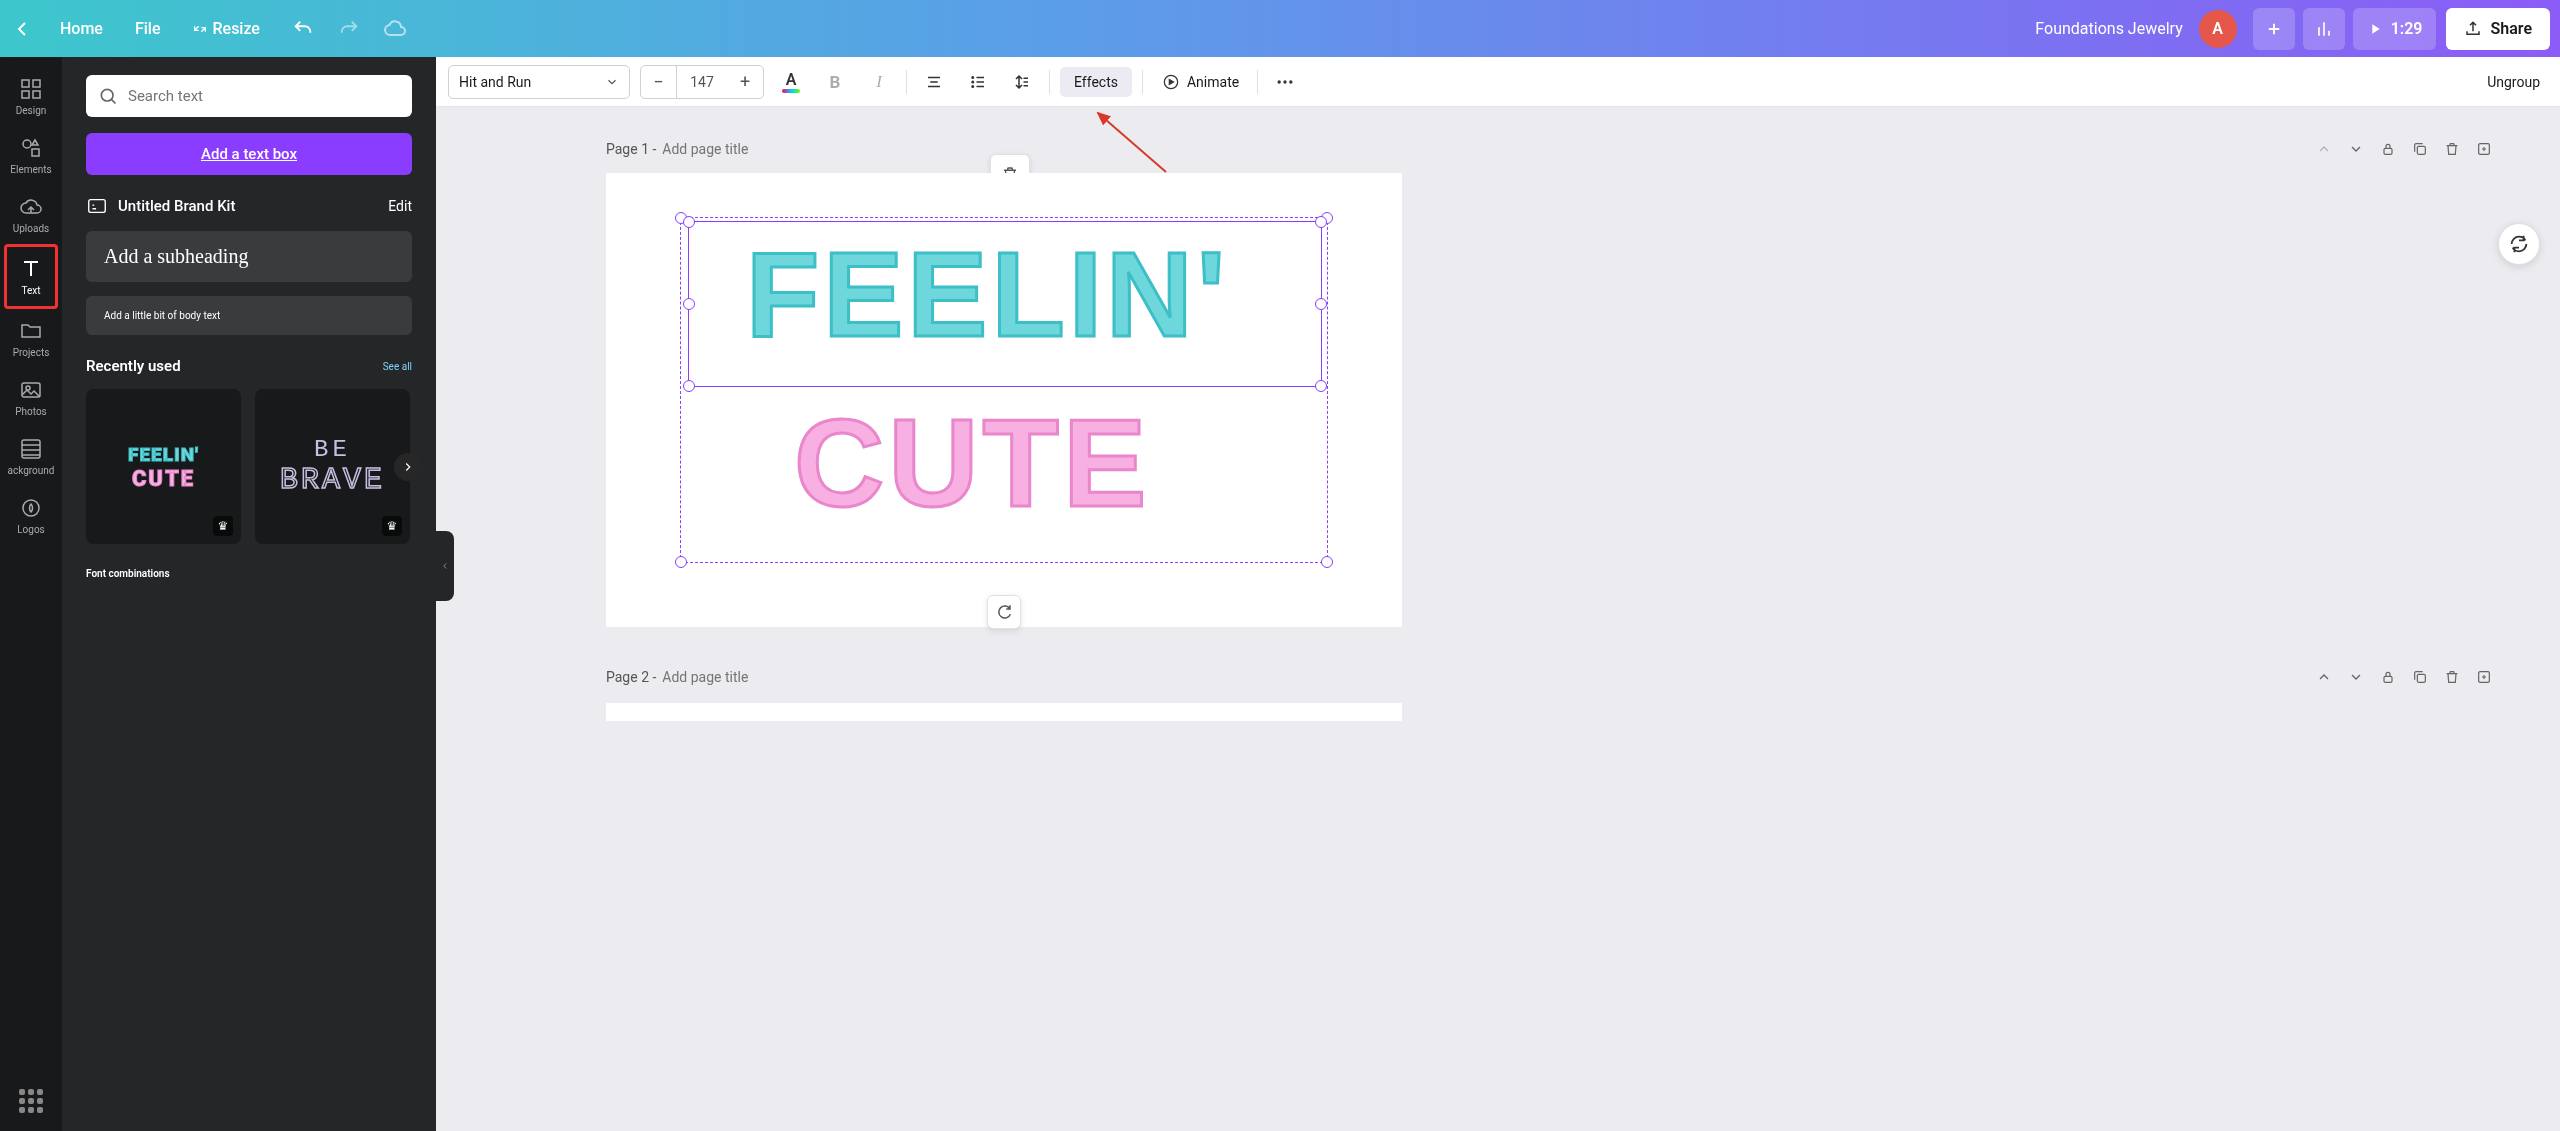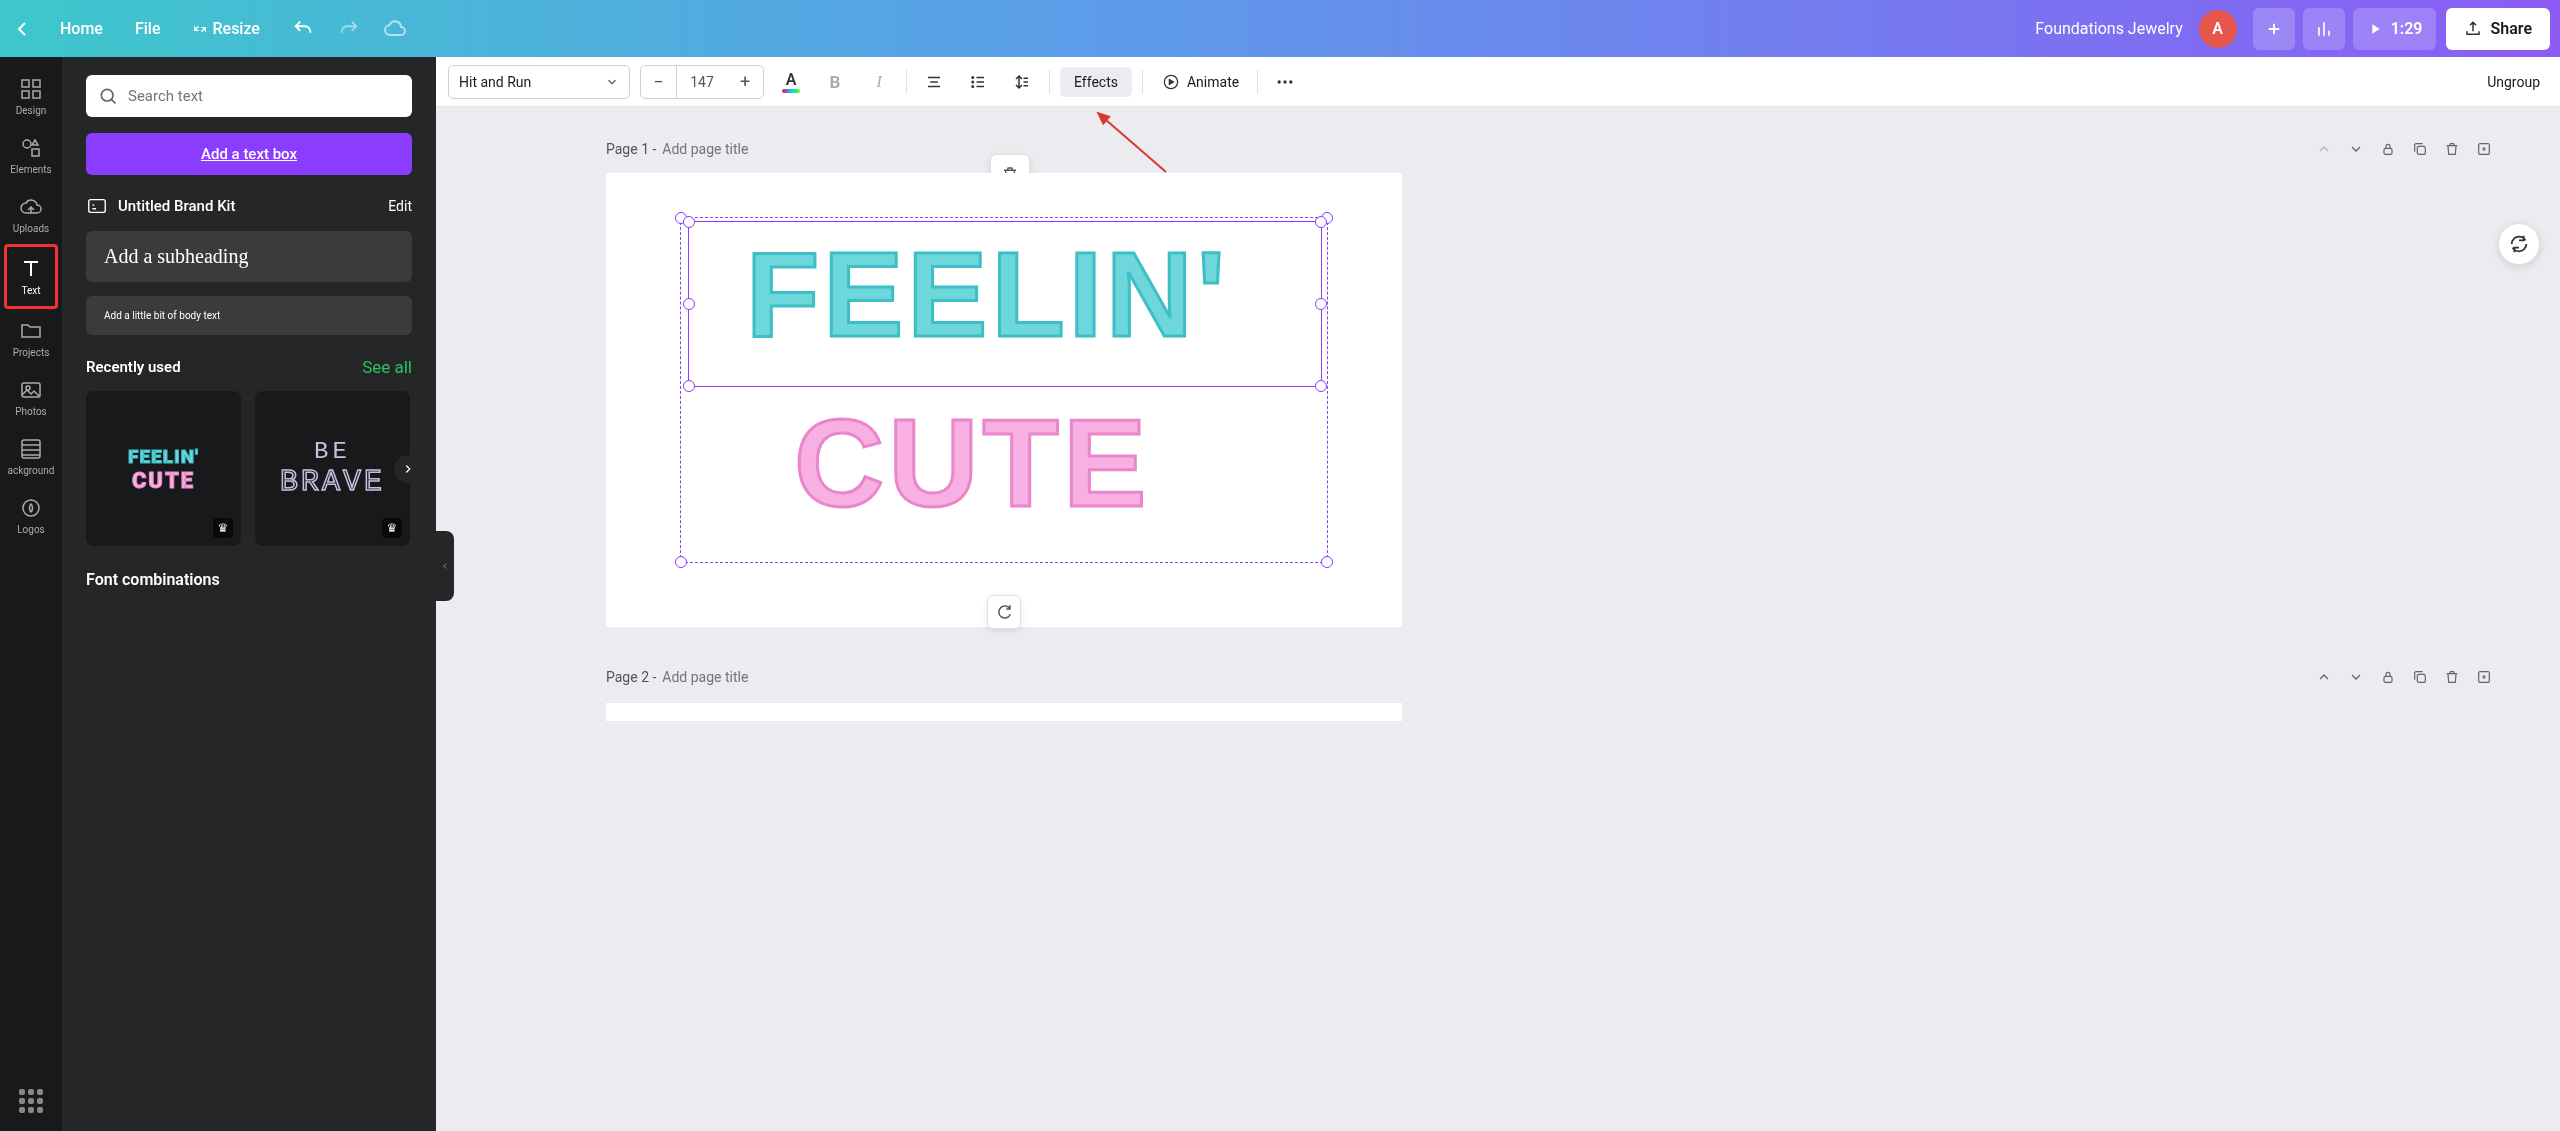--- a/index.html
+++ b/index.html
@@ -33,26 +33,26 @@
 .sidepanel .add-text-btn { margin-top: 16px; height: 42px; background: #8b3dff; border-radius: 6px; display: flex; align-items: center; justify-content: center; font-size: 15px; font-weight: 500; cursor: pointer; text-decoration: underline; }
 .sidepanel .brand-row { display: flex; align-items: center; justify-content: space-between; margin-top: 20px; }
 .sidepanel .brand-row .left { display: flex; align-items: center; gap: 10px; font-size: 15px; font-weight: 500; }
 .sidepanel .brand-row .edit { font-size: 14px; cursor: pointer; }
 .sidepanel .style-btn { margin-top: 14px; background: #3a3b3c; border-radius: 6px; padding: 14px 18px; font-size: 15px; cursor: pointer; }
 .sidepanel .style-btn.heading { font-size: 27px; font-weight: 700; font-family: Georgia, serif; padding: 17px 18px; }
 .sidepanel .style-btn.subheading { font-size: 20px; font-weight: 500; font-family: Georgia, serif; padding: 14px 18px; }
 .sidepanel .style-btn.body { font-size: 10px; padding: 14px 18px; }
 .sidepanel .section-row { display: flex; justify-content: space-between; align-items: center; margin-top: 22px; }
 .sidepanel .section-row .title { font-size: 15px; font-weight: 600; }
-.sidepanel .section-row .seeall { font-size: 17px; color: #22c55e; cursor: pointer; }
+.sidepanel .section-row .seeall { font-size: 10px; color: #7dd3fc; cursor: pointer; }
 .sidepanel .thumbs { display: flex; gap: 14px; margin-top: 14px; position: relative; }
 .sidepanel .thumb { width: 155px; height: 155px; background: #18191b; border-radius: 8px; display: flex; flex-direction: column; align-items: center; justify-content: center; position: relative; cursor: pointer; }
 .sidepanel .thumb .crown { position: absolute; bottom: 8px; right: 8px; width: 20px; height: 20px; background: rgba(0,0,0,0.6); border-radius: 4px; display: flex; align-items: center; justify-content: center; font-size: 12px; }
 .sidepanel .thumb-next { position: absolute; right: -10px; top: 50%; transform: translateY(-50%); width: 28px; height: 28px; background: rgba(40,40,40,0.9); border-radius: 50%; display: flex; align-items: center; justify-content: center; cursor: pointer; }
-.sidepanel .fc { font-size: 16px; font-weight: 600; margin-top: 24px; }
+.sidepanel .fc { font-size: 10px; font-weight: 600; margin-top: 24px; }
 
 .panel-handle { position: absolute; left: 436px; top: 50%; transform: translateY(-50%); width: 18px; height: 70px; background: #252627; border-radius: 0 8px 8px 0; display: flex; align-items: center; justify-content: center; cursor: pointer; z-index: 5; }
 
 
 .ctxbar { position: absolute; left: 436px; right: 0; top: 57px; height: 50px; background: #ffffff; border-bottom: 1px solid #e5e5e5; display: flex; align-items: center; padding: 0 12px; gap: 10px; }
 .ctxbar .font-select { width: 182px; height: 34px; border: 1px solid #d0d0d0; border-radius: 5px; display: flex; align-items: center; justify-content: space-between; padding: 0 10px; font-size: 14px; cursor: pointer; color: #1a1a1a; }
 .ctxbar .size-group { display: flex; height: 34px; border: 1px solid #d0d0d0; border-radius: 5px; overflow: hidden; }
 .ctxbar .size-group .seg { width: 36px; display: flex; align-items: center; justify-content: center; border-right: 1px solid #d0d0d0; cursor: pointer; color: #555; font-size: 18px; }
 .ctxbar .size-group .seg:last-child { border-right: none; }
 .ctxbar .size-group .val { width: 50px; text-align: center; font-size: 14px; border: none; outline: none; }

